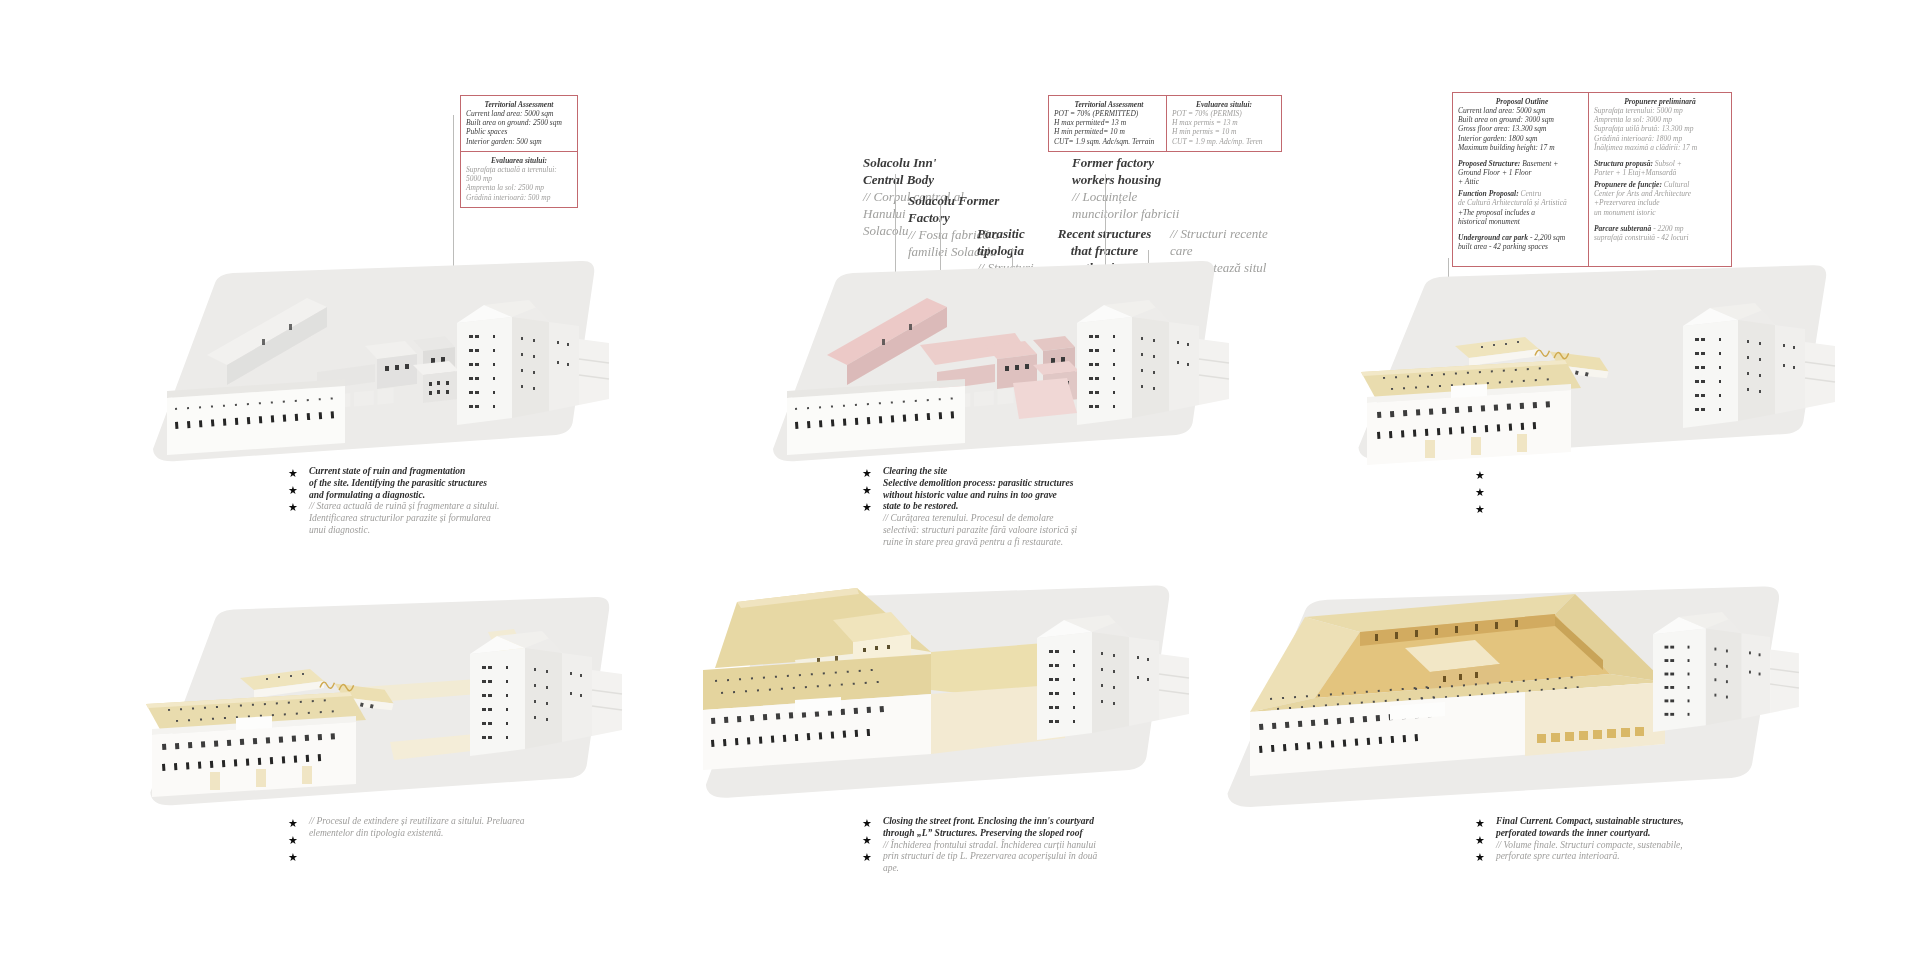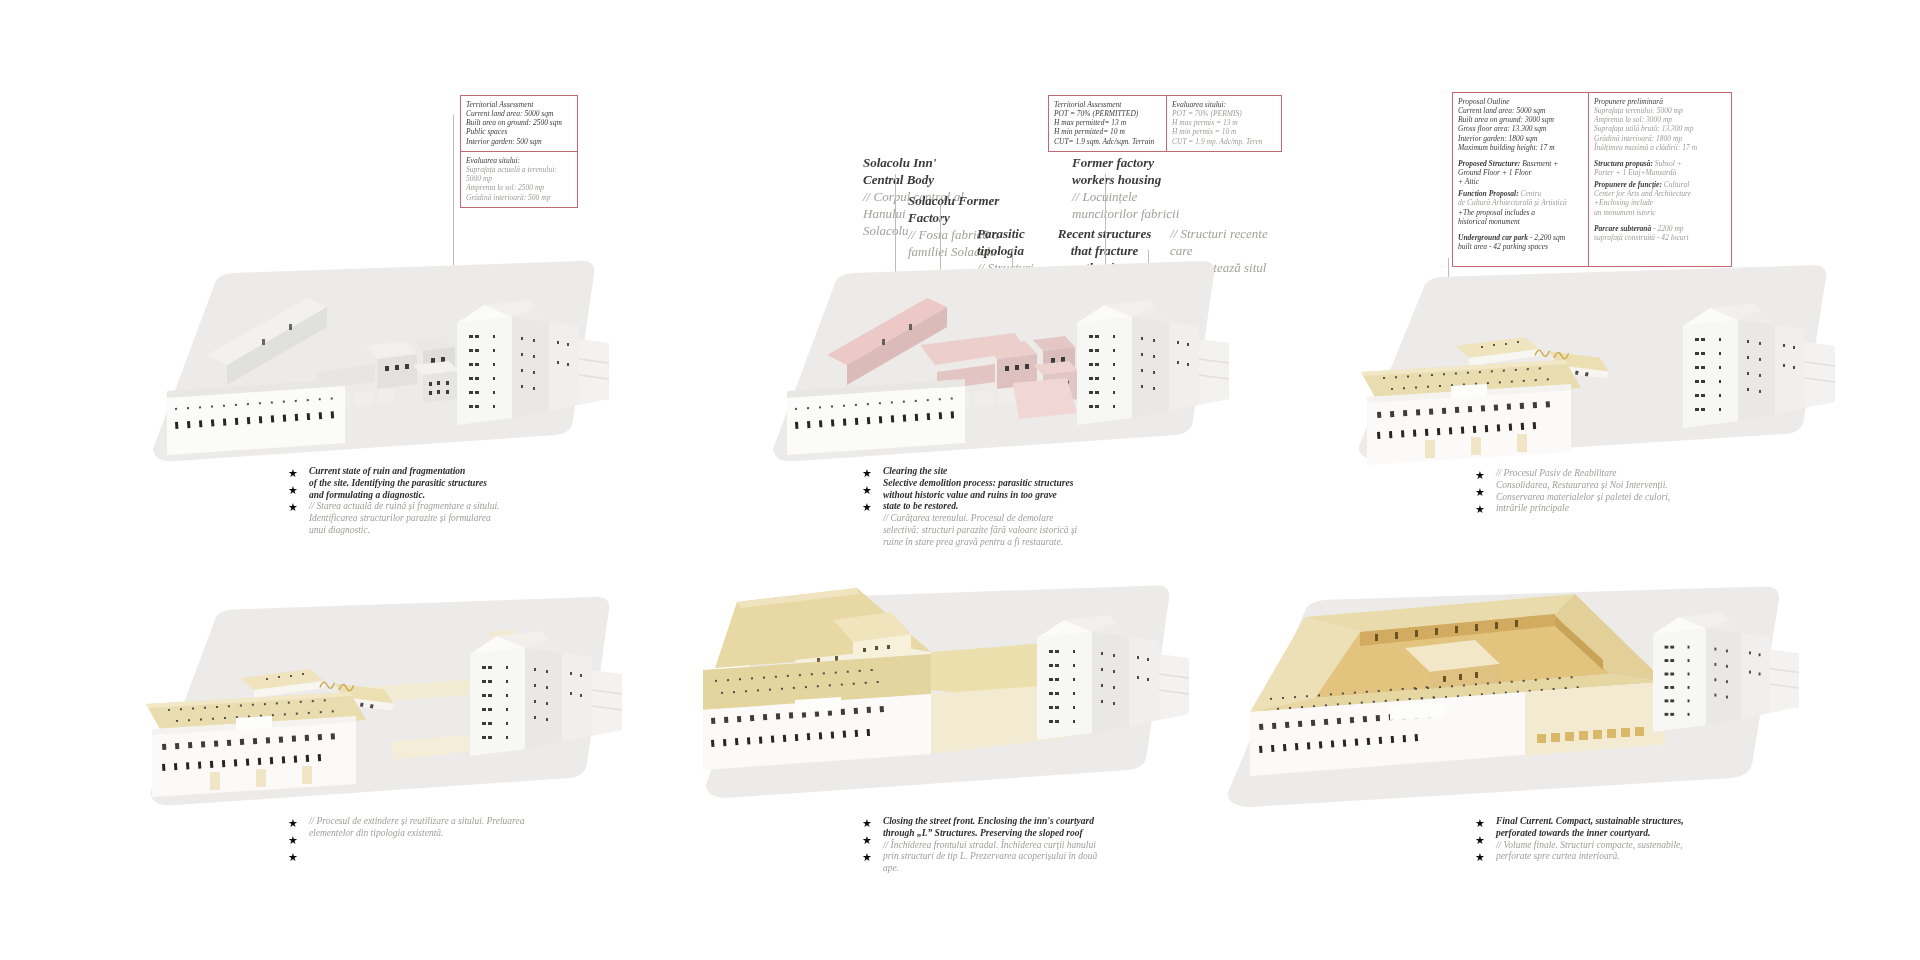--- a/index.html
+++ b/index.html
@@ -1,21 +1,21 @@
 <!DOCTYPE html>
 <html><head>
 <meta charset="utf-8">
 <style>
   html,body{margin:0;padding:0;background:#ffffff;}
   .board{position:relative;width:1920px;height:960px;background:#ffffff;overflow:hidden;
          font-family:"Liberation Serif", serif;}
   
   .rbox{position:absolute;border:1px solid #c2696f;background:#fff;padding:4px 5px 5px 5px;
         font-style:italic;font-size:7.5px;line-height:1.22;color:#3b3b3b;}
-  .rbox-title{font-weight:normal;white-space:pre-line;}
+  .rbox-title{font-weight:bold;white-space:pre-line;text-align:center;}
   .pre{white-space:pre-line;}
   .gray{color:#9e9d9b;}
   .blk{margin-top:7px;white-space:pre-line;}
   .blk .lead{font-weight:bold;}
   
   .caption{position:absolute;display:flex;gap:11px;font-style:italic;}
   .cap-stars{display:flex;flex-direction:column;gap:6px;font-size:11px;line-height:1;
              color:#0d0d0d;font-style:normal;padding-top:2px;}
   .cap-text{font-size:9.5px;line-height:1.24;}
   .cap-en{font-weight:bold;color:#2e2e2e;white-space:pre-line;}
@@ -365,21 +365,21 @@
     <div class="rbox-title">Propunere preliminară</div>
     <div class="pre gray">Suprafața terenului: 5000 mp
 Amprenta la sol: 3000 mp
 Suprafața utilă brută: 13.300 mp
 Grădină interioară: 1800 mp
 Înălțimea maximă a clădirii: 17 m</div>
     <div class="blk"><span class="lead">Structura propusă:</span><span class="gray"> Subsol +
 Parter + 1 Etaj+Mansardă</span></div>
     <div class="blk" style="margin-top:3px"><span class="lead">Propunere de funcție:</span><span class="gray"> Cultural
 Center for Arts and Architecture</span>
-      <span class="pre gray">+Enclosing include
+      <span class="pre gray">+Prezervarea include
 un monument istoric</span></div>
     <div class="blk"><span class="lead">Parcare subterană</span><span class="gray"> - 2200 mp
 suprafață construită - 42 locuri</span></div>
   </div>
   <div class="leader" style="left:1448px;top:258px;height:52px"></div>
 
   <svg class="model" style="left:1305px;top:240px" width="560" height="240" viewBox="0 0 560 240">
     <use href="#plate" transform="translate(-8 0) scale(1.06 0.97)"></use>
     <use href="#wingA" transform="translate(150 86)"></use>
     <use href="#wingB" transform="translate(248 98) rotate(14)"></use>
@@ -388,24 +388,20 @@
     <use href="#tower" transform="translate(378 40)"></use>
   </svg>
 
   <div class="caption" style="left:1475px;top:468px">
     <div class="cap-stars">
       <span>★</span>
       <span>★</span>
       <span>★</span>
     </div>
     <div class="cap-text">
-      <div class="cap-ro">// Procesul Pasiv de Reabilitare
-Consolidarea, Restaurarea și Noi Intervenții.
-Conservarea materialelor și paletei de culori,
-intrările principale</div>
     </div>
   </div>
 
   <svg class="model" style="left:90px;top:570px" width="560" height="255" viewBox="0 0 560 255">
     <use href="#plate" transform="scale(1.04 1.04)"></use>
     <path d="M258 118 L458 104 L464 118 L262 134 Z" fill="#f2ebd4"></path>
     <path d="M398 62 L424 59 L470 150 L440 156 Z" fill="#f2ebd4"></path>
     <path d="M300 172 L470 156 L476 170 L304 190 Z" fill="#f4edd8"></path>
     <use href="#wingA" transform="translate(150 88)"></use>
     <use href="#wingB" transform="translate(248 100) rotate(14)"></use>

